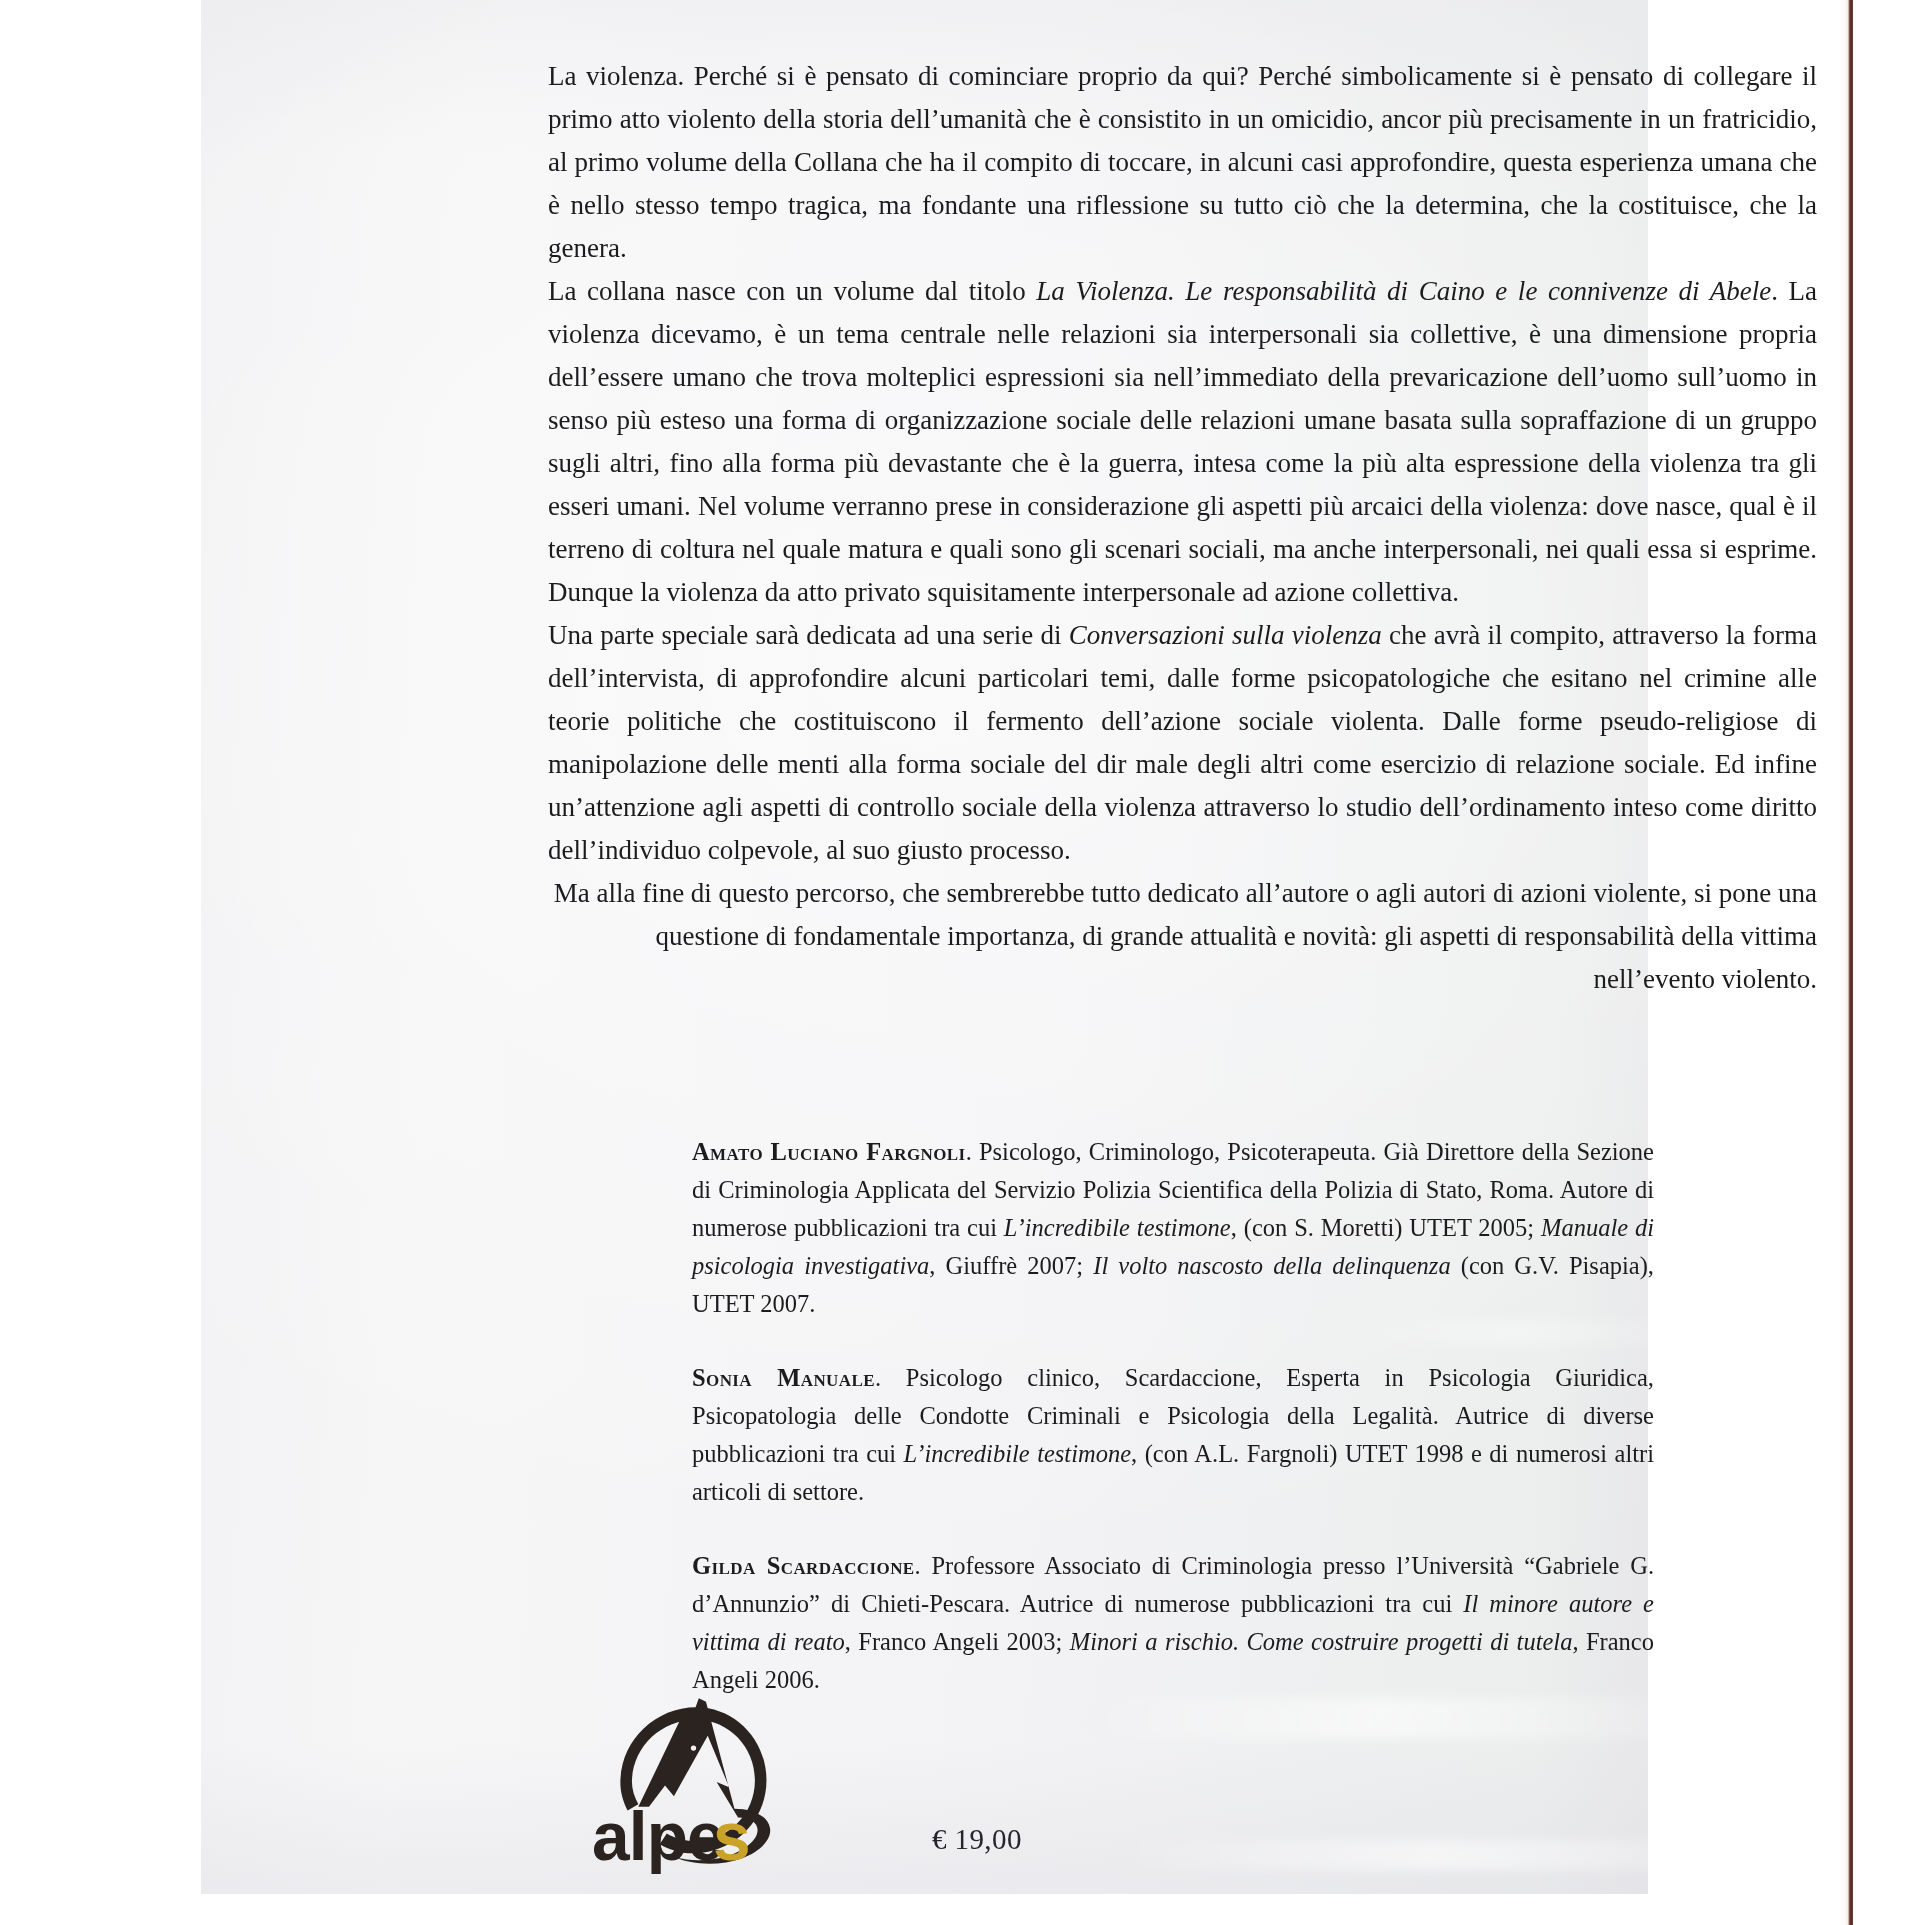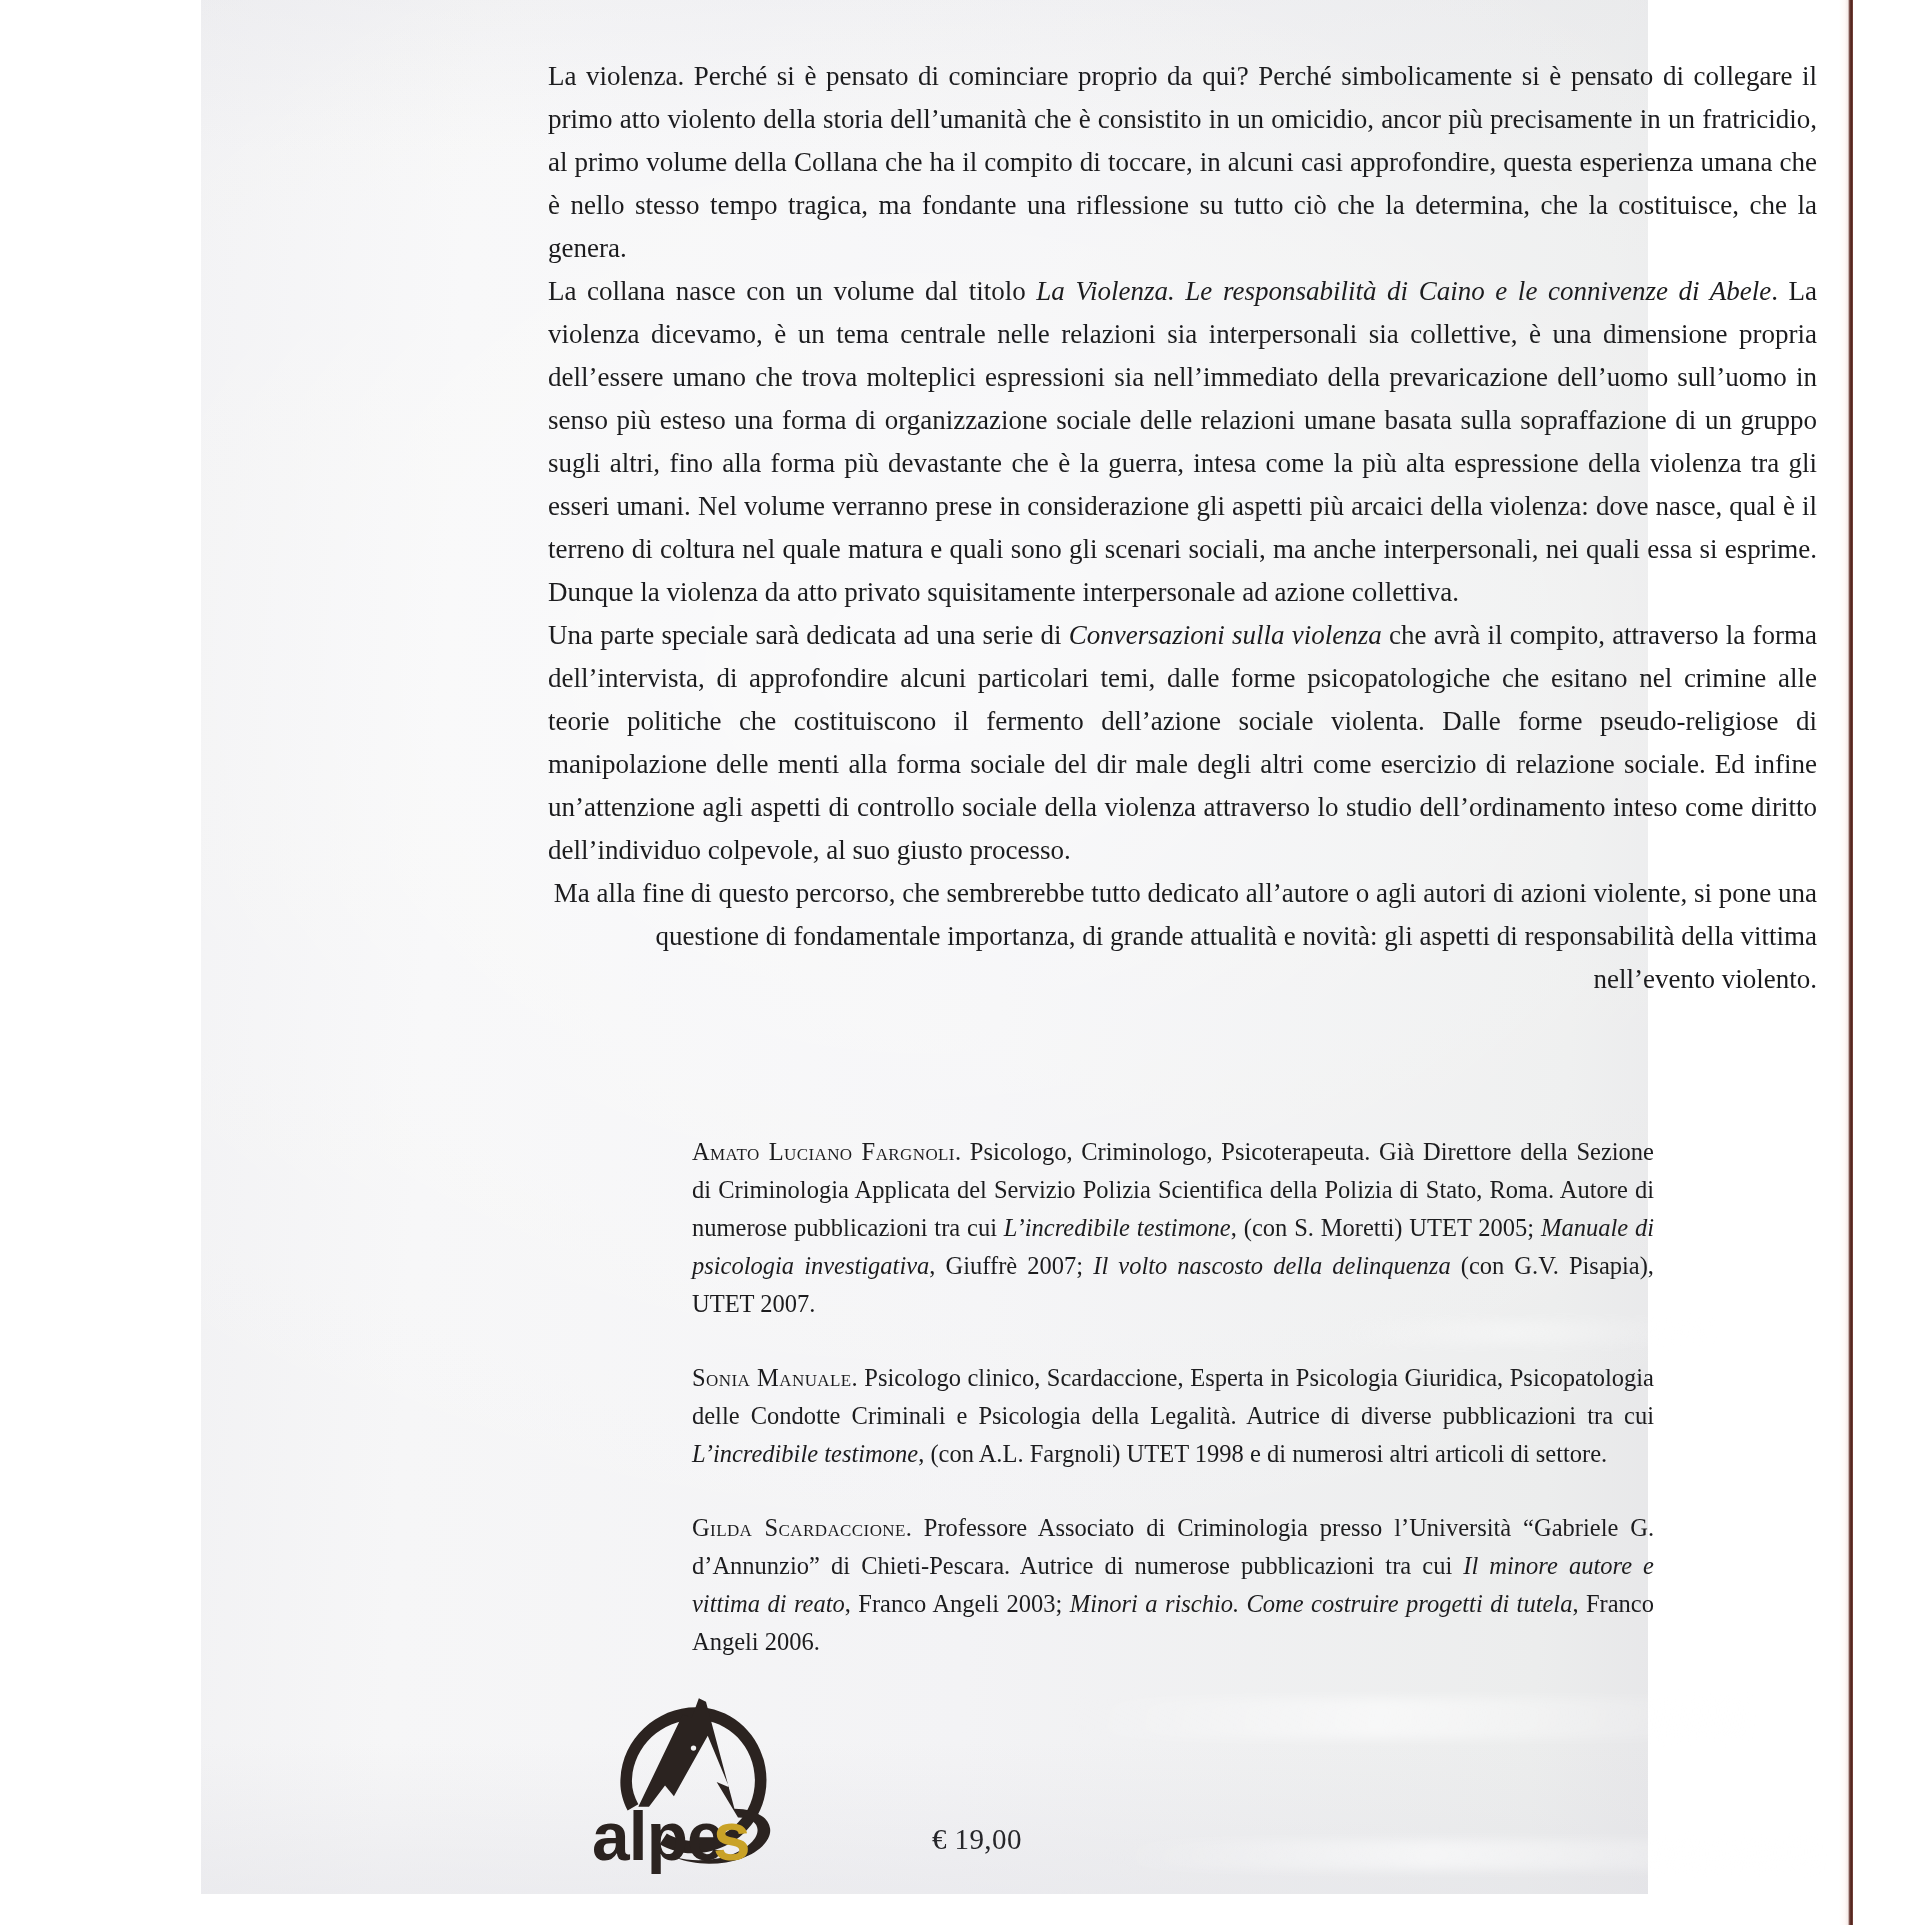--- a/index.html
+++ b/index.html
@@ -91,21 +91,21 @@
   }
   #bios .bio {
     margin: 0 0 36px 0;
   }
   #bios .bio:last-child {
     margin-bottom: 12px;
   }
   .smallcaps {
     font-variant: small-caps;
     letter-spacing: 0.4px;
-    font-weight: 400;
+    font-weight: 700;
   }
 
   
   #logo {
     position: absolute;
     left: 359px;
     top: 1682px;
     width: 267px;
     height: 223px;
   }

